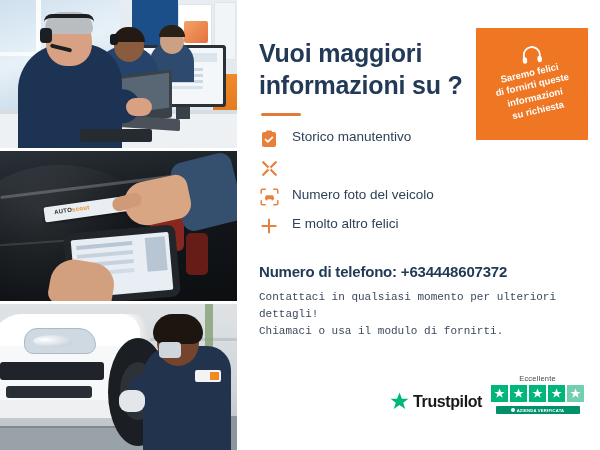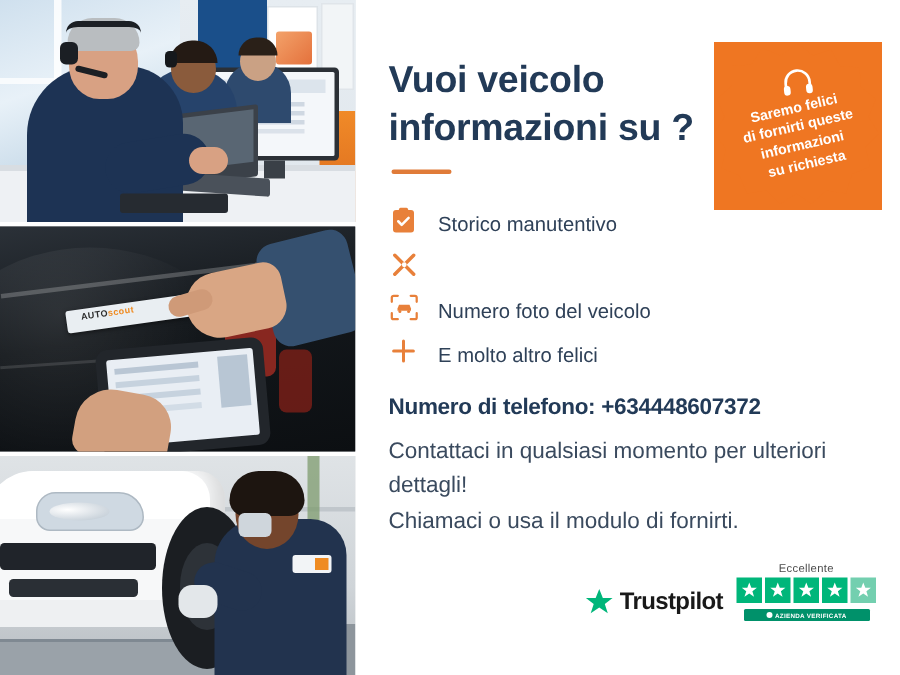--- a/index.html
+++ b/index.html
@@ -130,27 +130,27 @@
      transform:rotate(18deg);}
   .p3-glove{position:absolute;right:92px;top:86px;width:26px;height:22px;background:#e3e7ea;border-radius:9px;}
   .p3-bench{position:absolute;right:0;bottom:0;width:110px;height:34px;background:#8d959c;}
 
   
   .content { position: relative; width: 363px; height: 450px; background:#ffffff; padding: 38px 22px 0 22px; }
   .heading { font-size: 25px; line-height: 1.26; font-weight: 700; color:#223a57; letter-spacing:-.2px; }
   .divider { width: 40px; height: 3px; background:#e07b39; margin: 12px 0 13px 2px; border-radius:2px; }
 
   .list { list-style:none; }
-  .list-item { display:flex; align-items:flex-end; gap:13px; height:28px; margin-bottom:1px; }
+  .list-item { display:flex; align-items:flex-start; gap:13px; height:28px; margin-bottom:1px; }
   .li-icon { width:20px; height:20px; flex:0 0 20px; display:flex; align-items:center; justify-content:center; color:#e8803a; }
   .li-icon svg { display:block; }
   .li-label { font-size:13.5px; color:#2f4158; }
 
   .phone { margin-top: 19px; font-size:15px; font-weight:700; color:#223a57; letter-spacing:-.2px; }
-  .contact-lines { margin-top: 9px; font-size:15px; line-height:1.55; color:#3a4a5e; }
+  .contact-lines { margin-top: 9px; font-size:11px; line-height:1.55; color:#3a4a5e;font-family:Liberation Mono, monospace; }
 
   
   .burst { position:absolute; right:12px; top:28px; width:112px; height:112px; }
   .burst-shape { position:absolute; inset:0; background:#ef7622; }
   .burst-text { position:absolute; inset:0; display:flex; flex-direction:column; align-items:center;
      justify-content:center; transform: rotate(-13deg); padding-top:16px; }
   .burst-line { color:#ffffff; font-size:9.5px; font-weight:700; line-height:1.32; white-space:nowrap; }
   .burst-icon { position:absolute; left:50%; top:17px; transform:translateX(-50%) rotate(-6deg); }
 
   
@@ -251,21 +251,21 @@
       <div class="p3-mask"></div>
       <div class="p3-badge"></div>
       <div class="p3-arm"></div>
       <div class="p3-glove"></div>
     </div>
   </div>
 
   <div class="content">
 
     <h1 class="heading">
-      <span>Vuoi veicolo</span><br>
+      <span>Vuoi maggiori</span><br>
       <span>informazioni su ?</span>
     </h1>
 
     <div class="divider"></div>
 
     <ul class="list">
 
       <li class="list-item">
         <span class="li-icon">
           <svg width="16" height="18" viewBox="0 0 16 18">

